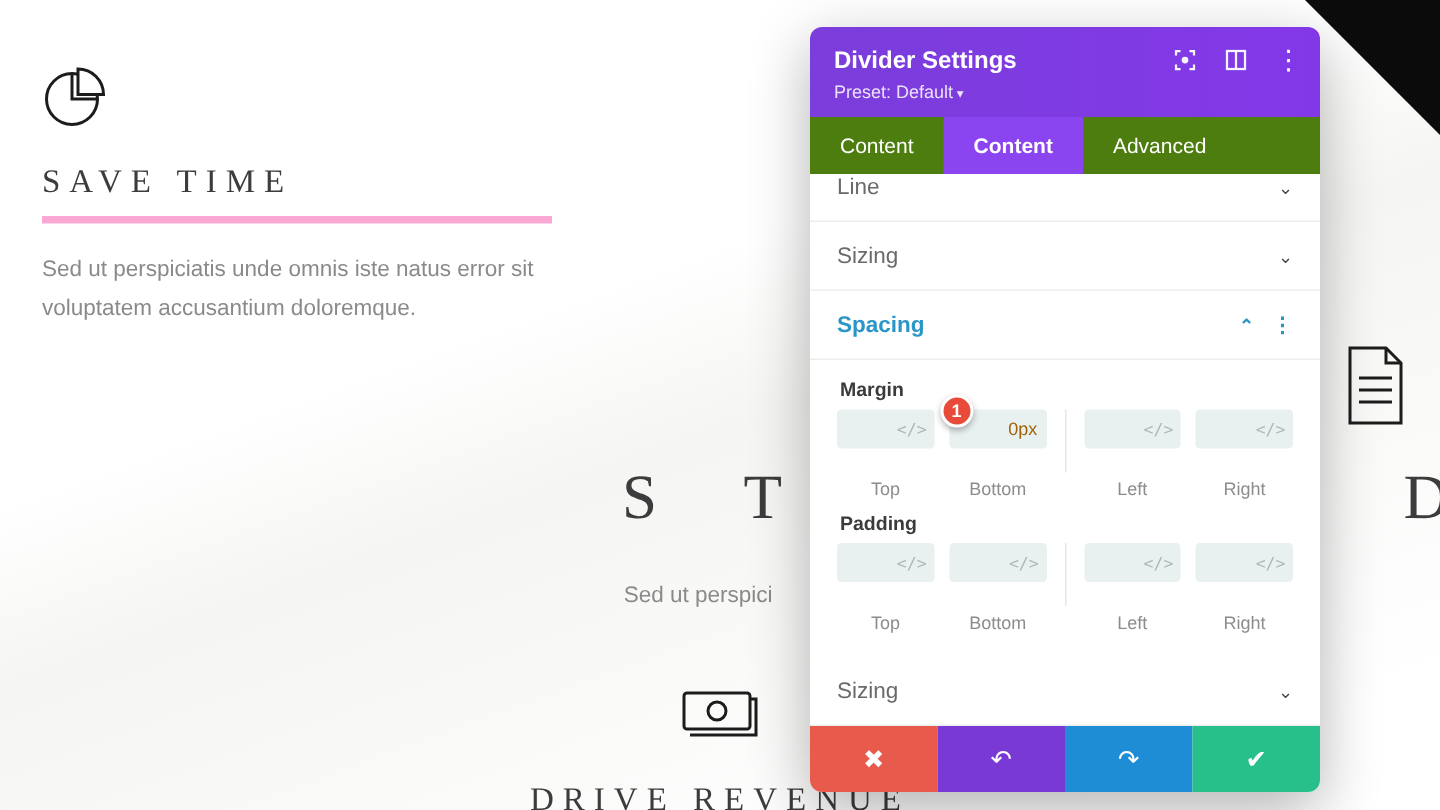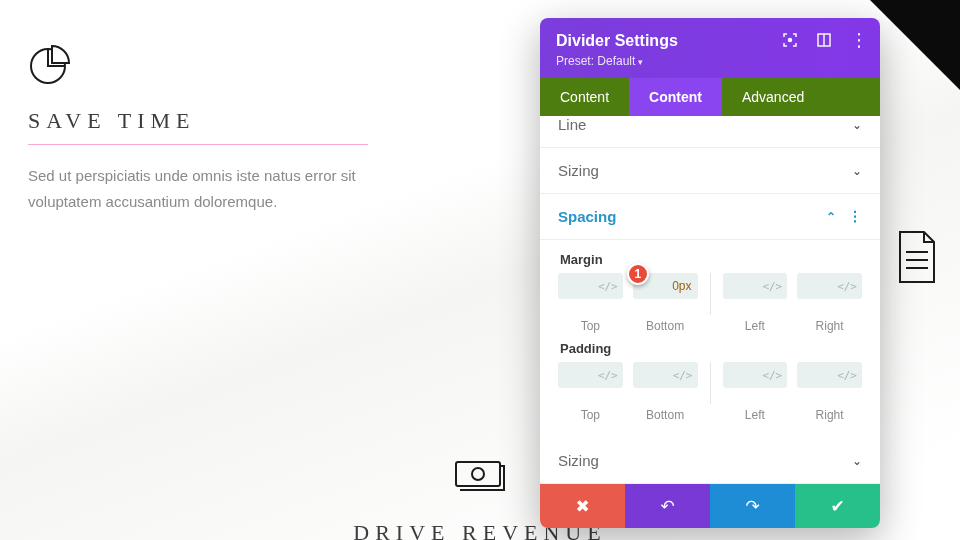--- a/index.html
+++ b/index.html
@@ -23,21 +23,21 @@
   .feature-icon { margin: 42px 0 10px 28px; }
   .feature-icon svg { display: block; }
 
   .feature-title {
     margin: 22px 0 0 28px;
     font-family: Georgia, "Times New Roman", serif;
     font-size: 22px;
     letter-spacing: 6px;
     color: #3c3c3c;
     padding-bottom: 10px;
-    border-bottom: 1px solid #f9a8d4;
+    border-bottom: 5px solid #f9a8d4;
     width: 340px;
   }
   .feature-desc {
     margin: 18px 0 0 28px;
     width: 360px;
     font-size: 15px;
     line-height: 1.7;
     color: #8a8a8a;
   }
 
@@ -171,20 +171,35 @@
     <svg width="44" height="44" viewBox="0 0 44 44" fill="none" stroke="#1c1c1c" stroke-width="2">
       <circle cx="20" cy="24" r="17"></circle>
       <path d="M20 7 v17 h17"></path>
       <path d="M24 4 a17 17 0 0 1 17 17 h-17 z" fill="#fff"></path>
     </svg>
   </div>
 
   <div class="feature-title">SAVE TIME</div>
   <div class="feature-desc">Sed ut perspiciatis unde omnis iste natus error sit voluptatem accusantium doloremque.</div>
 
+  <div class="center-block">
+    <div class="center-title">
+      <span>S T</span>
+      <span style="position:absolute; right:-160px;">D</span>
+    </div>
+    <div class="center-desc">
+      <span class="tail">
+        <span>Sed ut perspici</span>
+        <span style="float:right;">
+          <span>ium</span><br>
+          <span>que.</span>
+        </span>
+      </span>
+    </div>
+  </div>
 
   <div class="money-icon">
     <svg width="54" height="36" viewBox="0 0 54 36" fill="none" stroke="#1c1c1c" stroke-width="2">
       <rect x="3" y="6" width="44" height="24" rx="2"></rect>
       <circle cx="25" cy="18" r="6"></circle>
       <path d="M47 10 h4 v24 h-44"></path>
     </svg>
   </div>
 
   <div class="bottom-title">DRIVE REVENUE</div>

